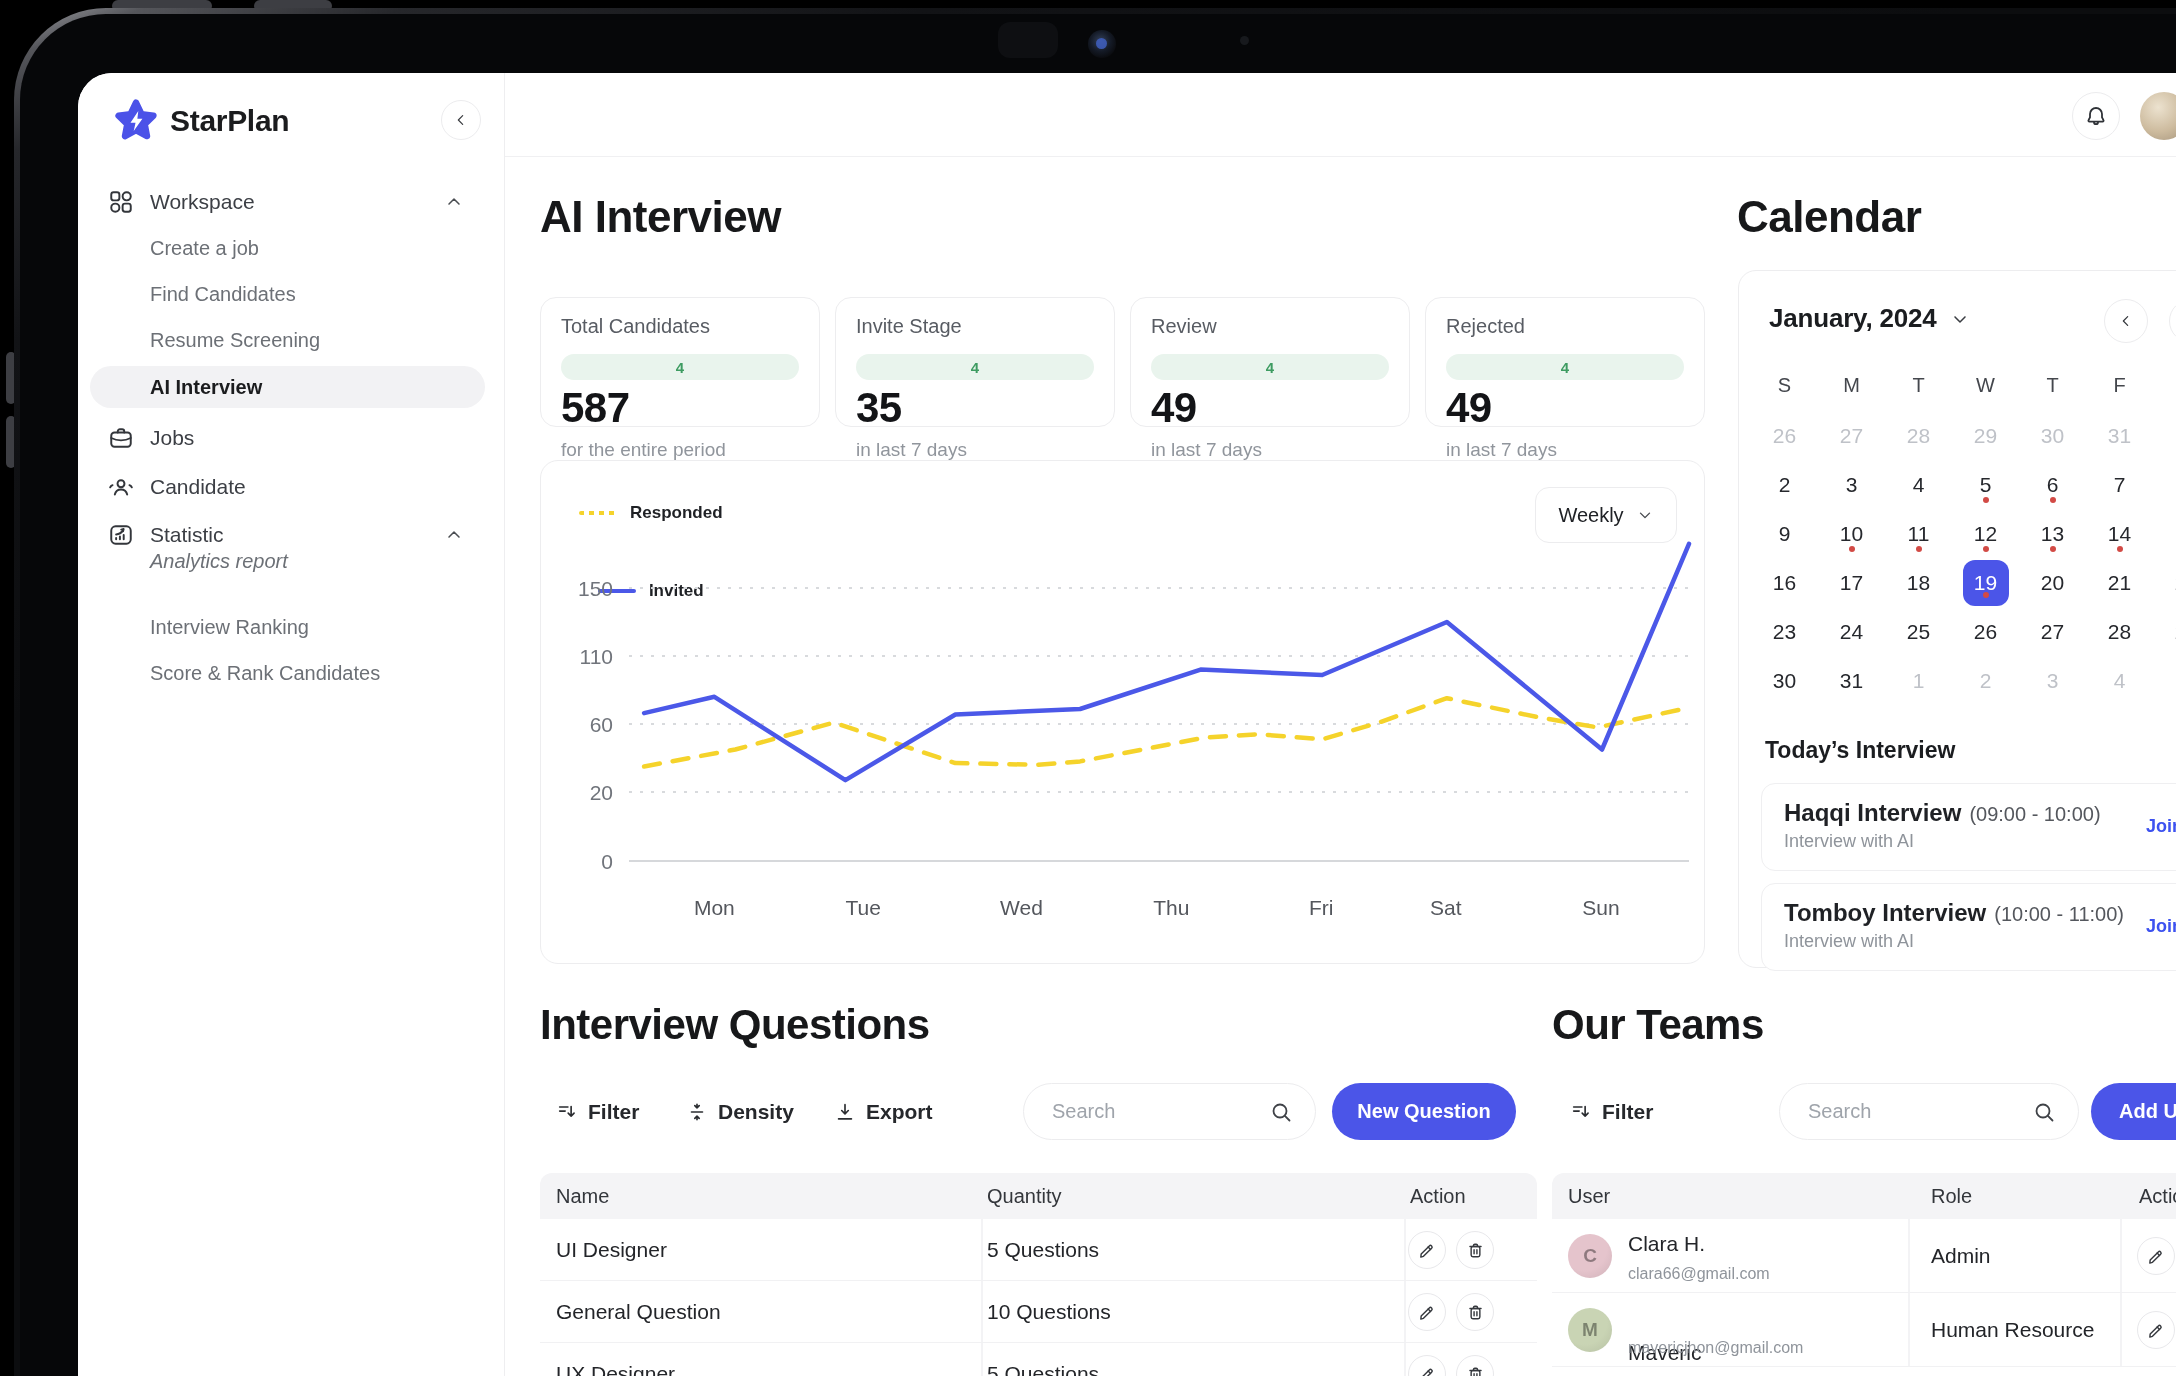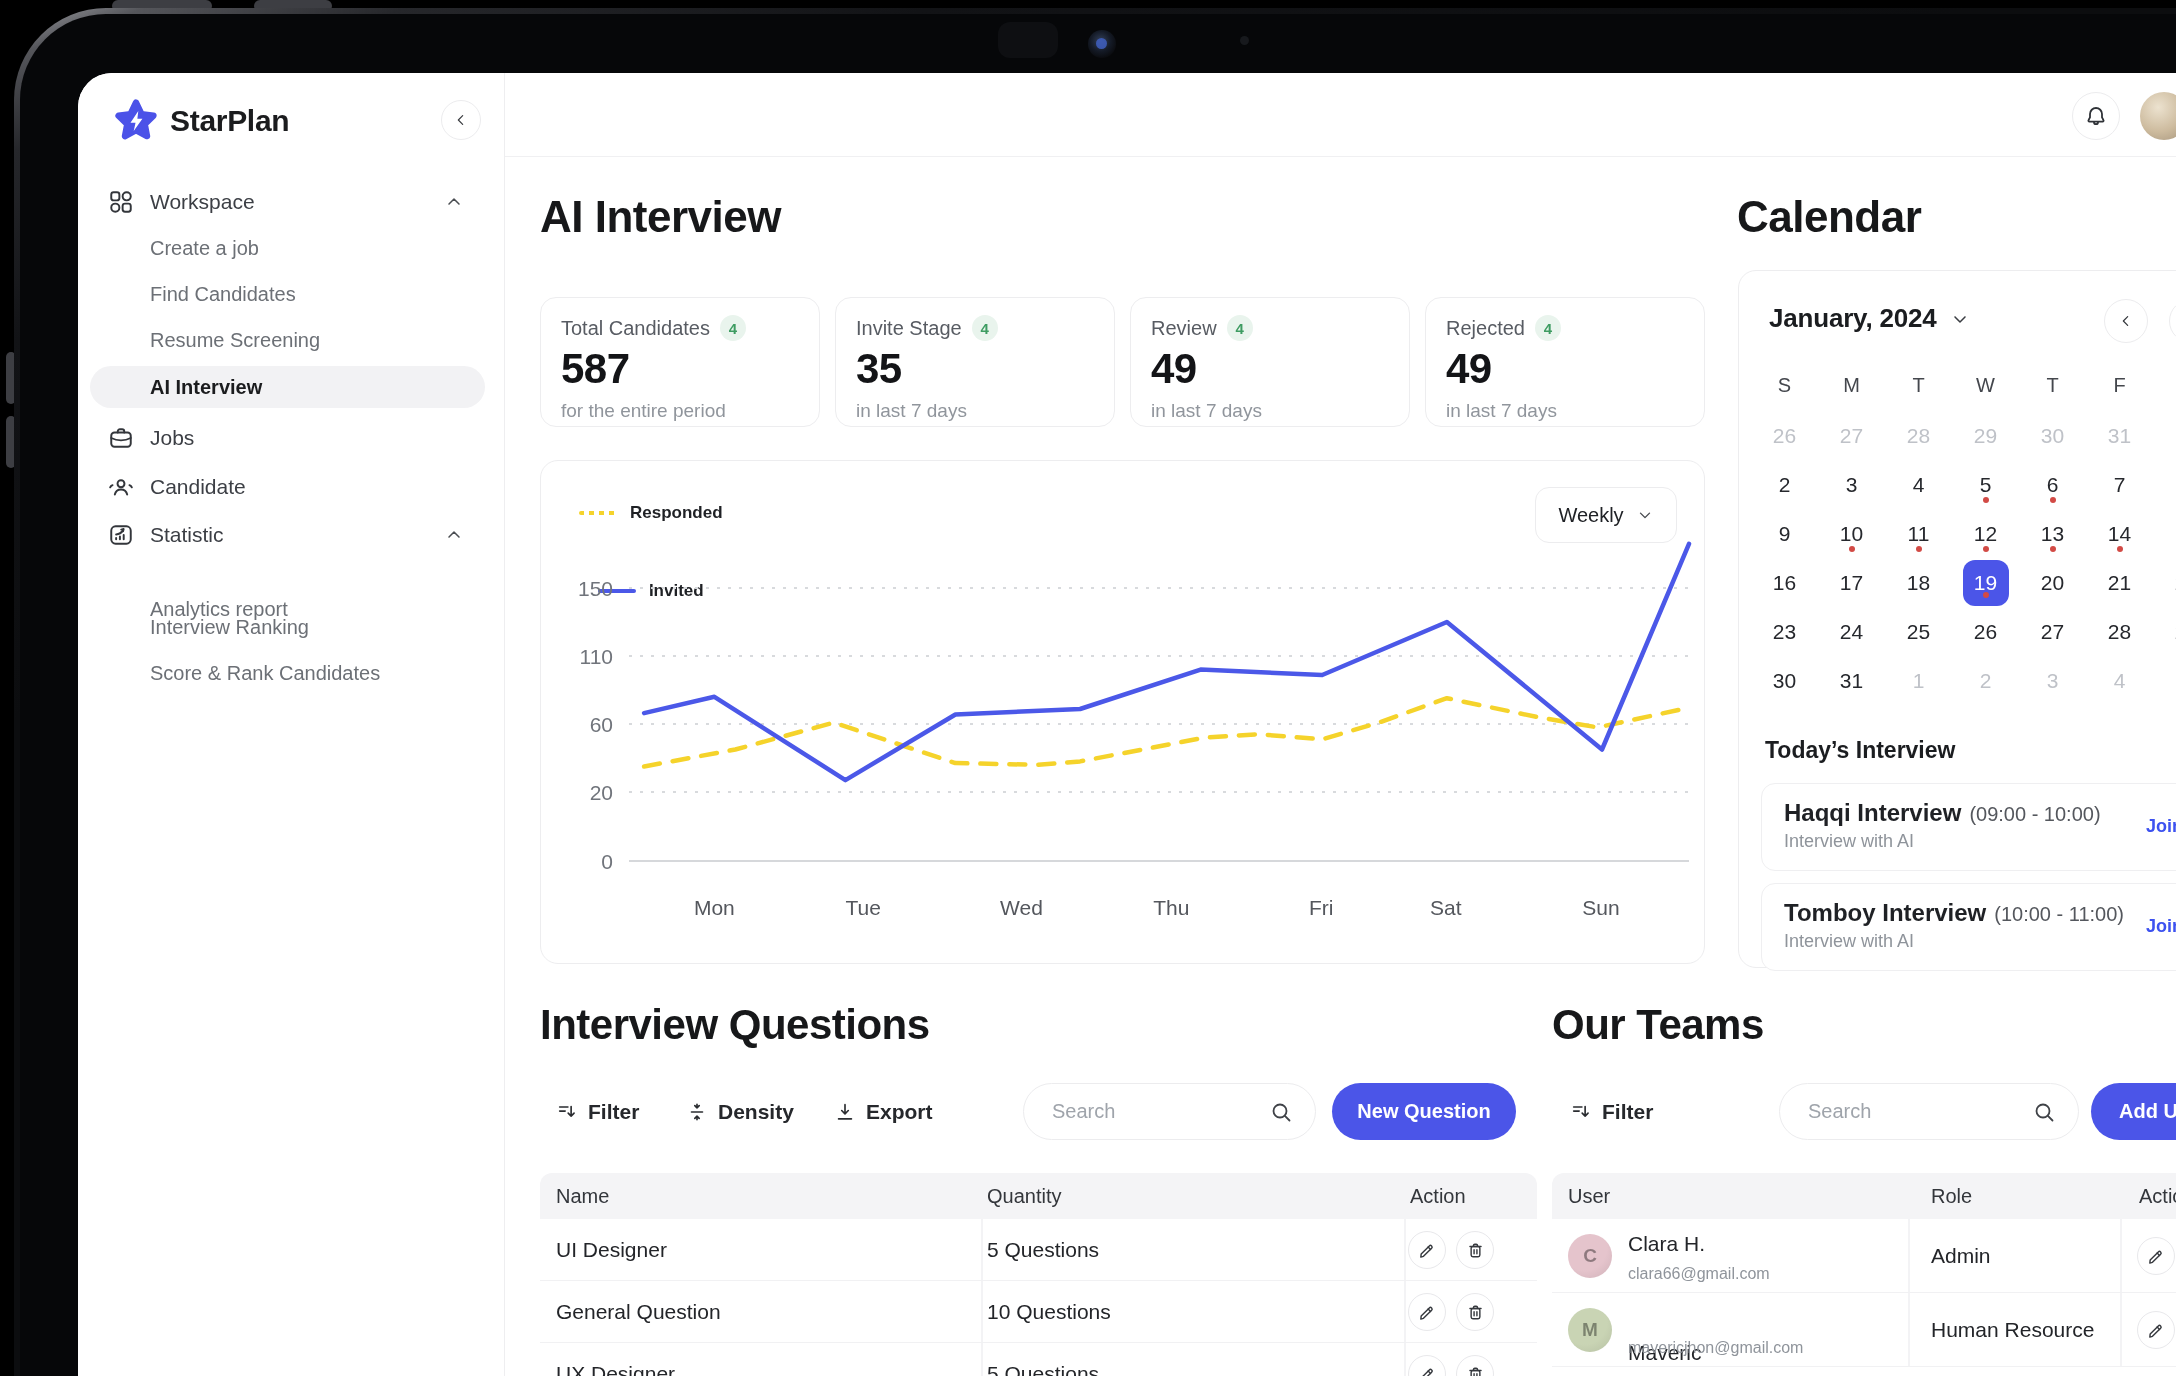--- a/index.html
+++ b/index.html
@@ -42,21 +42,21 @@
 .bellbtn{position:absolute;left:1994px;top:19px;width:48px;height:48px;border-radius:50%;border:1.5px solid #ECECEE;
   background:#fff;display:flex;align-items:center;justify-content:center;color:#2F3237;cursor:pointer;}
 .bellbtn svg{width:24px;height:24px;}
 .avatar-top{position:absolute;left:2062px;top:19px;width:48px;height:48px;border-radius:50%;
   background:radial-gradient(circle at 38% 32%,#ece2cf 0%,#cdbb9e 55%,#a3927a 100%);}
 
 .h1{position:absolute;font-size:44px;font-weight:700;letter-spacing:-.5px;color:var(--ink);line-height:52px;}
 
 .stats{position:absolute;left:462px;top:224px;width:1165px;display:grid;grid-template-columns:repeat(4,1fr);gap:15px;}
 .scard{height:130px;border:1.5px solid var(--line);border-radius:16px;background:#fff;padding:17px 20px;}
-.scard .srow{display:flex;align-items:center;gap:10px;}
+.scard .srow{display:flex;gap:16px;flex-direction:column;}
 .scard .slabel{font-size:20px;color:#585C63;}
 .scard .sbadge{min-width:26px;height:26px;padding:0 6px;border-radius:13px;background:var(--green-bg);color:var(--green-tx);
   font-size:15px;font-weight:700;display:inline-flex;align-items:center;justify-content:center;}
 .scard .svalue{font-size:42px;font-weight:700;color:#131417;margin-top:4px;letter-spacing:-.5px;}
 .scard .scaption{font-size:19px;color:#90959C;margin-top:7px;}
 
 .chart-card{position:absolute;left:462px;top:387px;width:1165px;height:504px;border:1.5px solid var(--line);border-radius:18px;background:#fff;}
 .legend{position:absolute;left:38px;top:42px;display:flex;align-items:center;gap:58px;flex-direction:column;}
 .litem{display:flex;align-items:center;gap:13px;}
 .lswatch{width:38px;height:4px;border-radius:2px;}
@@ -208,21 +208,21 @@
               <path d="M12.2 7l2.2-.6-.5 2.2"></path>
             </svg>
           </div>
           <div class="nlabel">Statistic</div>
           <div class="nchev">
             <svg viewBox="0 0 24 24" fill="none" stroke="currentColor" stroke-width="1.8" stroke-linecap="round" stroke-linejoin="round" width="100%" height="100%">
               <path d="M6 14.5l6-6 6 6"></path>
             </svg>
           </div>
         </div>
-        <div class="nav-item child" style="top: 514px;">
+        <div class="nav-item child" style="top: 466px; font-style: italic;">
           <div class="nlabel">Analytics report</div>
         </div>
         <div class="nav-item child" style="top: 532px;">
           <div class="nlabel">Interview Ranking</div>
         </div>
         <div class="nav-item child" style="top: 578px;">
           <div class="nlabel">Score &amp; Rank Candidates</div>
         </div>
       </nav>
   </aside>

